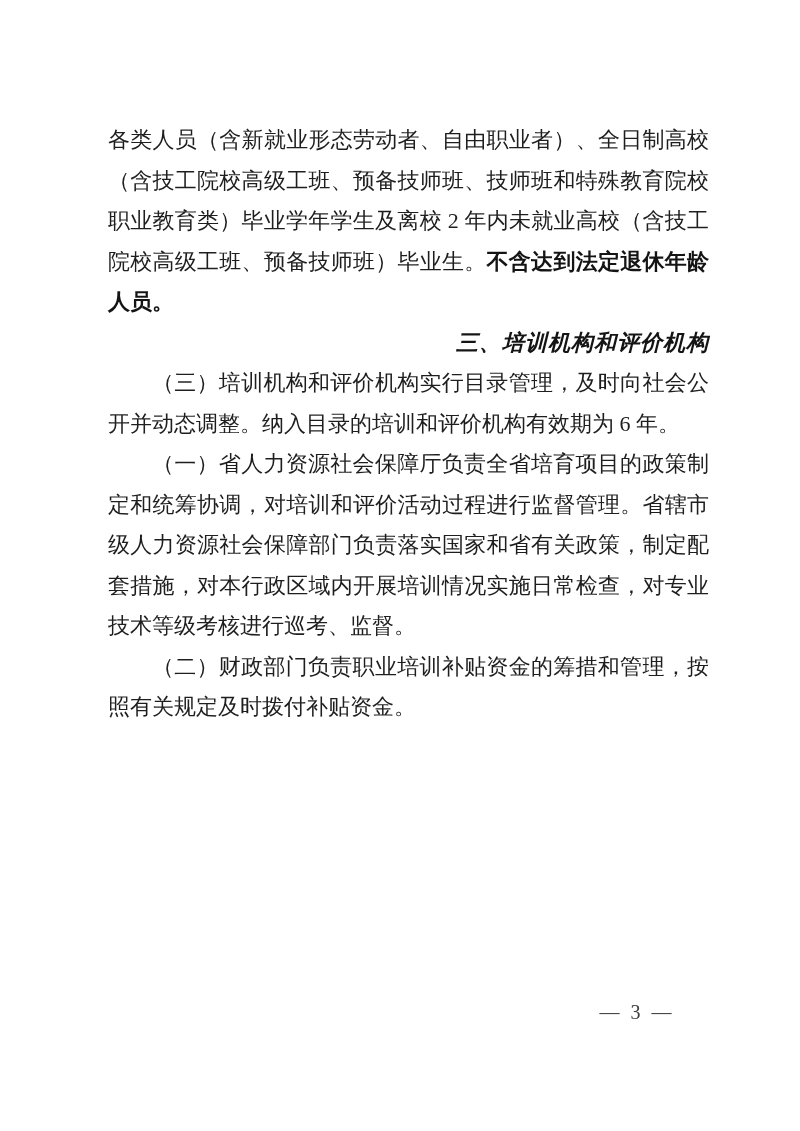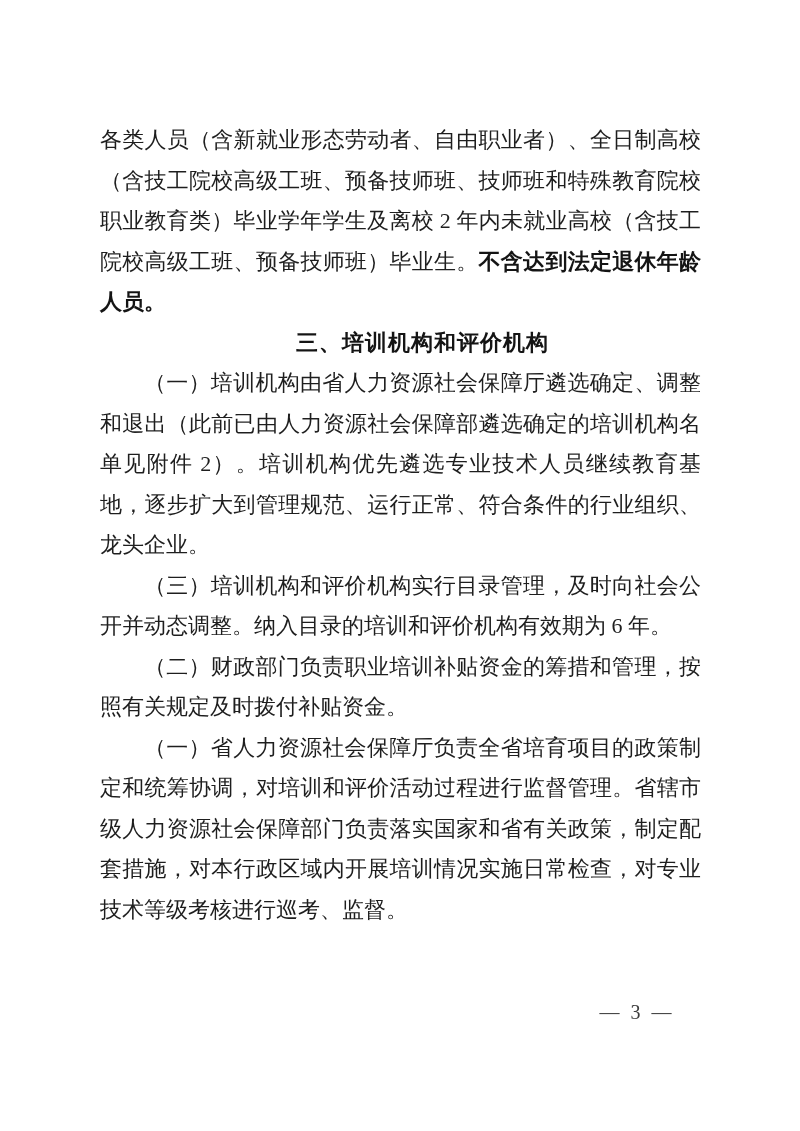--- a/index.html
+++ b/index.html
@@ -9,21 +9,21 @@
   }
   .page {
     position: relative;
     width: 800px;
     height: 1131px;
     background: #ffffff;
     overflow: hidden;
   }
   .doc-body {
     position: absolute;
-    left: 100px;
+    left: 108px;
     top: 120px;
     width: 601px;
     font-family: "Liberation Serif", "DejaVu Serif", serif;
     font-size: 22px;
     line-height: 40.5px;
     color: #1e1e1e;
     text-align: justify;
     text-justify: inter-character;
   }
   p.para {
@@ -32,22 +32,23 @@
     overflow-wrap: break-word;
   }
   p.para.indent {
     text-indent: 44px;
   }
   p.para.heading {
     font-family: "Liberation Sans", "DejaVu Sans", sans-serif;
     font-weight: 700;
     color: #121212;
     text-indent: 44px;
-    text-align: center;
+    text-align: right;
     letter-spacing: 1px;
+    font-style: italic;
   }
   .run.bold {
     font-weight: 700;
     color: #141414;
   }
   .page-number {
     position: absolute;
     top: 1001px;
     left: 567px;
     width: 140px;
@@ -59,19 +60,18 @@
     white-space: nowrap;
   }
 </style>
 </head>
 <body>
 
 <div class="page">
   <div class="doc-body" id="doc-body">
       <p class="para"><span class="run">各类人员（含新就业形态劳动者、自由职业者）、全日制高校（含技工院校高级工班、预备技师班、技师班和特殊教育院校职业教育类）毕业学年学生及离校 2 年内未就业高校（含技工院校高级工班、预备技师班）毕业生。</span><span class="run bold">不含达到法定退休年龄人员。</span></p>
       <p class="para heading"><span class="run bold">三、培训机构和评价机构</span></p>
-      <p class="para indent"><span class="run">（一）培训机构由省人力资源社会保障厅遴选确定、调整和退出（此前已由人力资源社会保障部遴选确定的培训机构名单见附件 2）。培训机构优先遴选专业技术人员继续教育基地，逐步扩大到管理规范、运行正常、符合条件的行业组织、龙头企业。</span></p>
       <p class="para indent"><span class="run">（三）培训机构和评价机构实行目录管理，及时向社会公开并动态调整。纳入目录的培训和评价机构有效期为 6 年。</span></p>
+      <p class="para indent"><span class="run">（一）省人力资源社会保障厅负责全省培育项目的政策制定和统筹协调，对培训和评价活动过程进行监督管理。省辖市级人力资源社会保障部门负责落实国家和省有关政策，制定配套措施，对本行政区域内开展培训情况实施日常检查，对专业技术等级考核进行巡考、监督。</span></p>
       <p class="para indent"><span class="run">（二）财政部门负责职业培训补贴资金的筹措和管理，按照有关规定及时拨付补贴资金。</span></p>
-      <p class="para indent"><span class="run">（一）省人力资源社会保障厅负责全省培育项目的政策制定和统筹协调，对培训和评价活动过程进行监督管理。省辖市级人力资源社会保障部门负责落实国家和省有关政策，制定配套措施，对本行政区域内开展培训情况实施日常检查，对专业技术等级考核进行巡考、监督。</span></p>
     </div>
   <div class="page-number">— 3 —</div>
 </div>
 
 </body></html>

